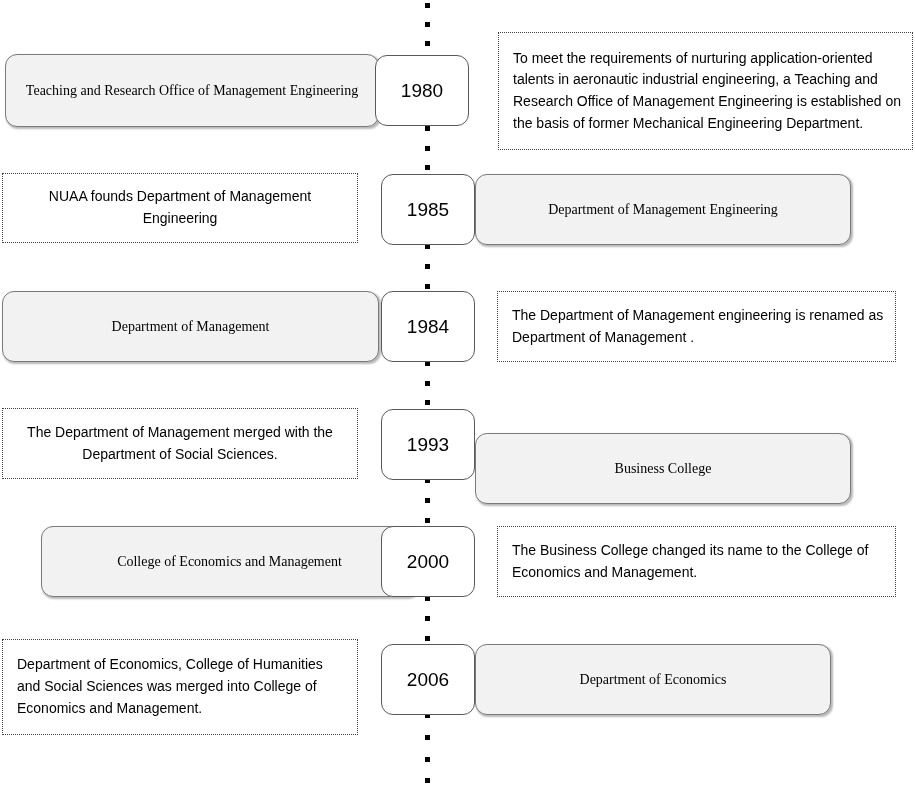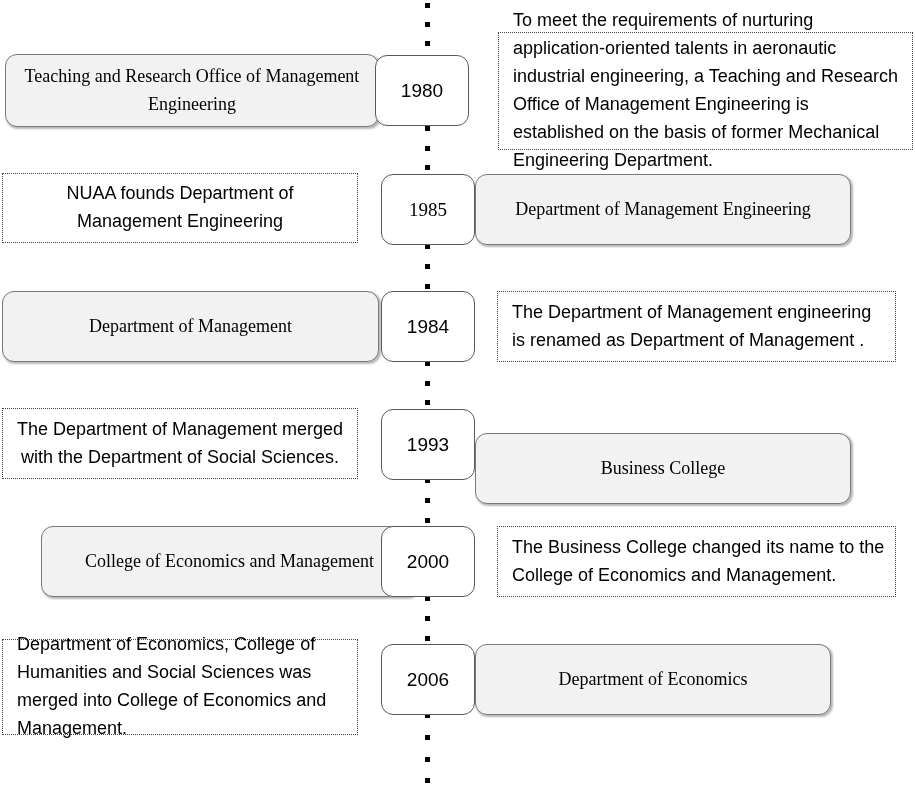--- a/index.html
+++ b/index.html
@@ -33,21 +33,21 @@
     left: 425px;
   }
 
   
   .box {
     position: absolute;
     box-sizing: border-box;
     display: flex;
     align-items: center;
     justify-content: center;
-    font-size: 18px;
+    font-size: 14px;
     line-height: 1.55;
     color: #000000;
   }
   .box .txt {
     display: block;
     width: 100%;
     padding: 0 10px;
     box-sizing: border-box;
     white-space: pre-line;
   }
@@ -93,21 +93,21 @@
   </div>
 
   <div class="box box-dotted left-align" style="left:498px; top:32px; width:415px; height:118px;">
     <span class="txt">To meet the requirements of nurturing application-oriented talents in aeronautic industrial engineering, a Teaching and Research Office of Management Engineering is established on the basis of former Mechanical Engineering Department.</span>
   </div>
 
   <div class="box box-dotted" style="left:2px; top:173px; width:356px; height:70px;">
     <span class="txt">NUAA founds Department of Management Engineering</span>
   </div>
 
-  <div class="box box-year" style="left:381px; top:174px; width:94px; height:71px;font-family:Liberation Serif, serif;">
+  <div class="box box-year" style="left:381px; top:174px; width:94px; height:71px;">
     <span class="txt">1985</span>
   </div>
 
   <div class="box box-solid" style="left:475px; top:174px; width:376px; height:71px;">
     <span class="txt">Department of Management Engineering</span>
   </div>
 
   <div class="box box-solid" style="left:2px; top:291px; width:377px; height:71px;">
     <span class="txt">Department of Management</span>
   </div>

